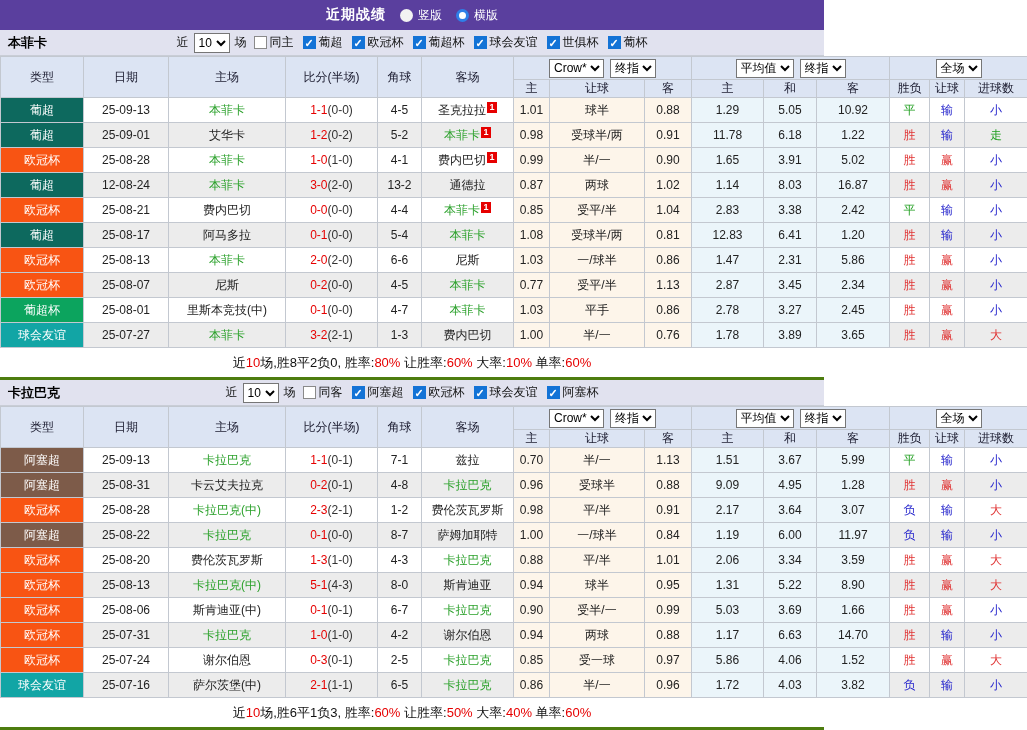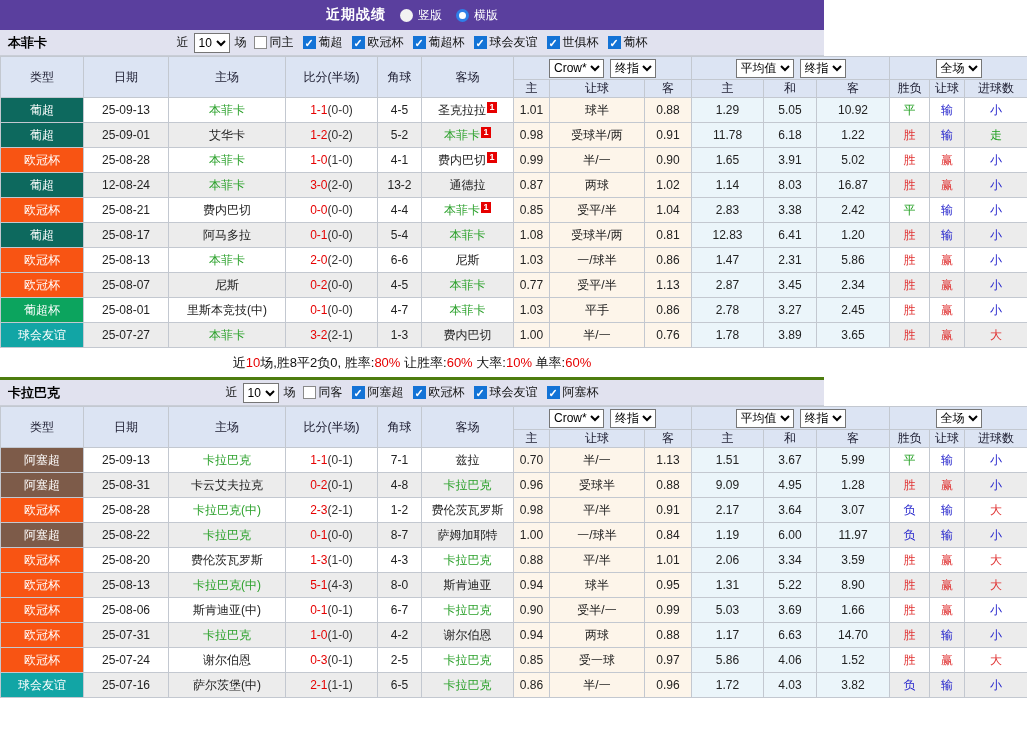--- a/index.html
+++ b/index.html
@@ -528,15 +528,18 @@
             <td class="odds">0.96</td>
             <td class="avg">1.72</td>
             <td class="avg">4.03</td>
             <td class="avg">3.82</td>
             <td class="plain res" style="color:#2424cc">负</td>
             <td class="plain res" style="color:#2424cc">输</td>
             <td class="plain res" style="color:#2424cc">小</td>
           </tr>
         </tbody>
       </table>
+      <div class="summary">
+        <span><span class="">近</span><span class="seg-red">10</span><span class="">场,胜6平1负3, 胜率:</span><span class="seg-red">60%</span><span class=""> 让胜率:</span><span class="seg-red">50%</span><span class=""> 大率:</span><span class="seg-red">40%</span><span class=""> 单率:</span><span class="seg-red">60%</span></span>
+      </div>
     </section>
 
 </div>
 
 </body></html>

